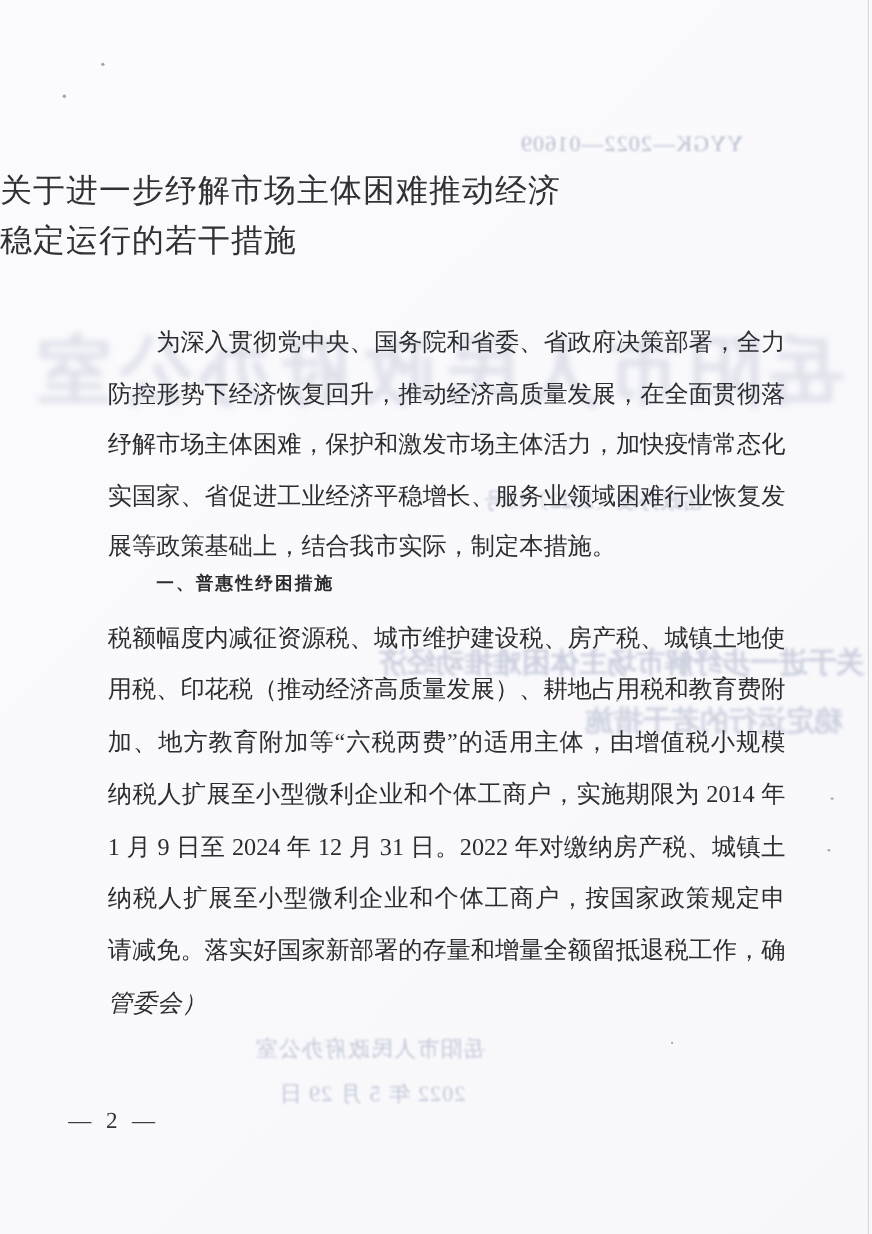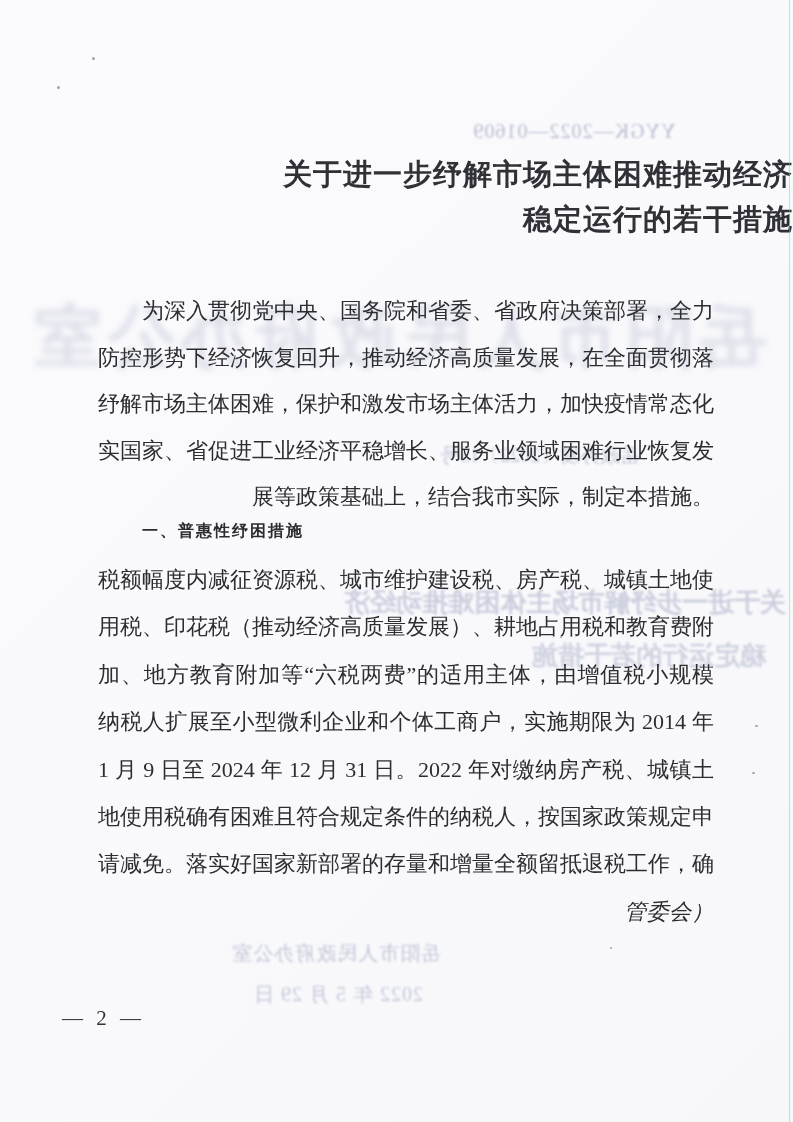--- a/index.html
+++ b/index.html
@@ -8,31 +8,31 @@
     width:793px;height:1122px;
     margin:0 auto;
     background:linear-gradient(135deg,#fbfbfd 0%,#f9f9fc 55%,#f7f7fa 100%);
     overflow:hidden;
     font-family:"Liberation Serif","DejaVu Serif",serif;
     color:#2c2d31;
   }
   
   .doc-title{
     position:absolute;left:0;top:152px;width:100%;
-    text-align:right;font-size:29px;font-weight:700;
+    text-align:left;font-size:29px;font-weight:400;
     line-height:45px;letter-spacing:1px;color:#303136;
   }
   .block{position:absolute;left:98px;width:616px;}
   .line{
     font-size:22px;line-height:46.5px;white-space:nowrap;
     text-align:justify;text-align-last:justify;color:#2c2d31;
   }
   .item .line{line-height:47.4px;}
   .line.indent{padding-left:44px;}
-  .line.plain{text-align:right;text-align-last:auto;}
+  .line.plain{text-align:left;text-align-last:auto;}
   .heading{
     position:absolute;left:98px;top:508px;width:616px;
     font-family:"Liberation Sans","DejaVu Sans",sans-serif;
     font-weight:700;font-size:16px;line-height:46px;
     letter-spacing:2px;padding-left:44px;box-sizing:border-box;color:#2b2c30;
   }
   .kaiti{font-style:italic;letter-spacing:0.5px;}
   .page-num{
     position:absolute;left:62px;top:1006px;
     font-size:21px;letter-spacing:4px;color:#323338;
@@ -89,21 +89,21 @@
   </div>
 
   <div class="heading">一、普惠性纾困措施</div>
 
   <div class="block item" style="top:556px;">
     <div class="line">税额幅度内减征资源税、城市维护建设税、房产税、城镇土地使</div>
     <div class="line">用税、印花税（推动经济高质量发展）、耕地占用税和教育费附</div>
     <div class="line">加、地方教育附加等“六税两费”的适用主体，由增值税小规模</div>
     <div class="line">纳税人扩展至小型微利企业和个体工商户，实施期限为 2014 年</div>
     <div class="line">1 月 9 日至 2024 年 12 月 31 日。2022 年对缴纳房产税、城镇土</div>
-    <div class="line">地使用税确有困难且符合规定条件的纳税人，按国家政策规定申</div>
+    <div class="line">纳税人扩展至小型微利企业和个体工商户，按国家政策规定申</div>
     <div class="line">请减免。落实好国家新部署的存量和增量全额留抵退税工作，确</div>
     <div class="line plain kaiti">管委会）</div>
   </div>
 
   <div class="page-num">— 2 —</div>
 
   <div class="edge-right"></div>
   <div class="speck" style="left:92px;top:57px;width:3px;height:3px;"></div>
   <div class="speck" style="left:57px;top:86px;width:3px;height:3px;"></div>
   <div class="speck" style="left:755px;top:725px;width:3px;height:2px;"></div>

